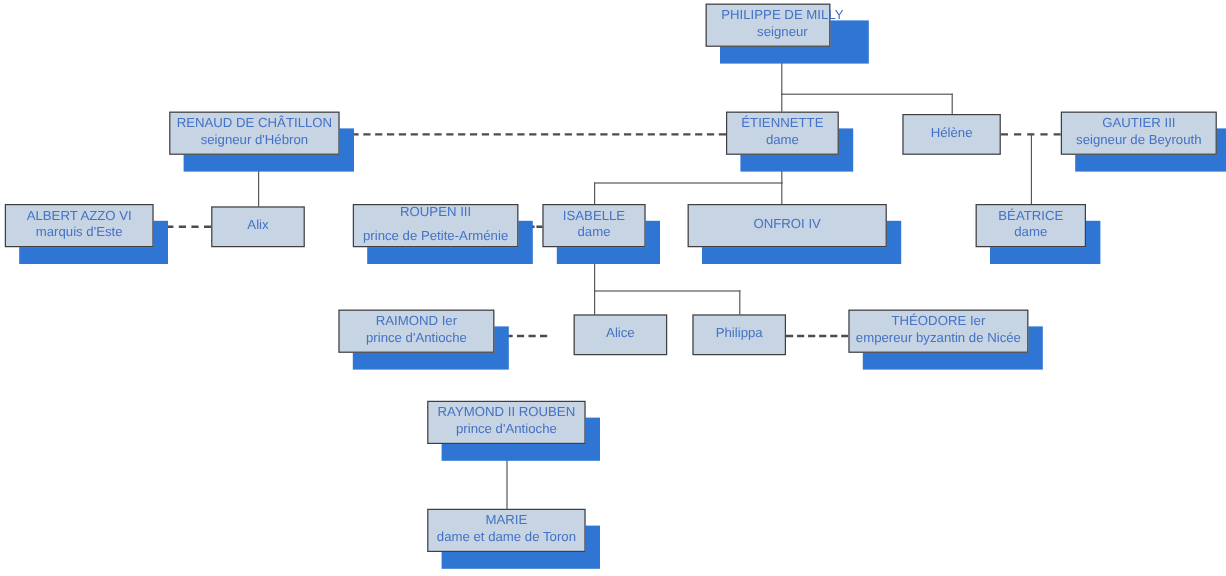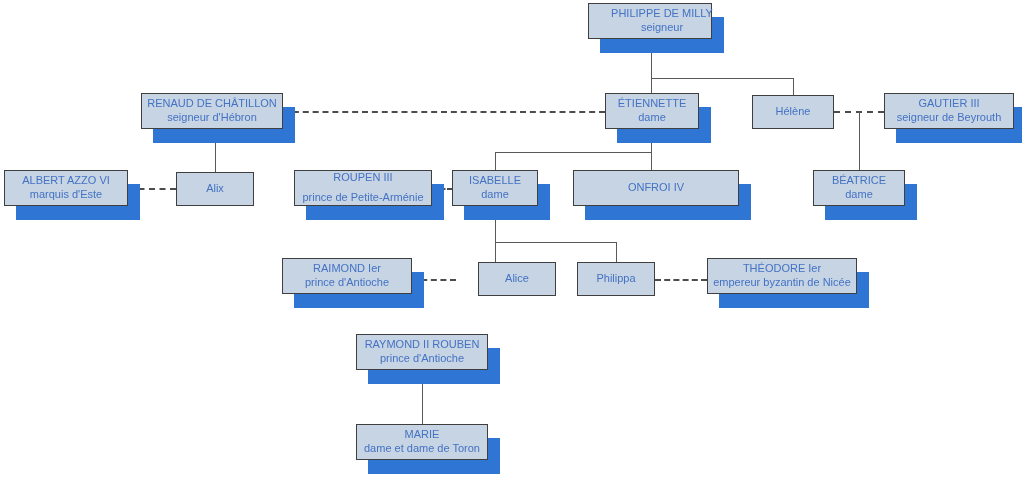--- a/index.html
+++ b/index.html
@@ -60,21 +60,21 @@
 
     <div class="dash" style="left:655px;top:279px;width:52px;"></div>
 
     <div class="ln v" style="left:422px;top:370px;height:55px;"></div>
 
   </div>
 
   <div id="nodes">
       <div class="node" style="left: 588px; top: 3px; width: 124px; height: 36px;">
         <div class="shadow" style="width: 124px; height: 36px;"></div>
-        <div class="card" style="width: 124px; height: 36px; padding-left: 24px;">
+        <div class="card" style="width: 104px; height: 36px; padding-left: 24px;">
           <div class="nm">PHILIPPE DE MILLY</div>
           <div class="ti">seigneur</div>
         </div>
       </div>
       <div class="node" style="left: 141px; top: 93px; width: 142px; height: 36px;">
         <div class="shadow" style="width: 142px; height: 36px;"></div>
         <div class="card" style="width: 142px; height: 36px;">
           <div class="nm">RENAUD DE CHÂTILLON</div>
           <div class="ti">seigneur d'Hébron</div>
         </div>

